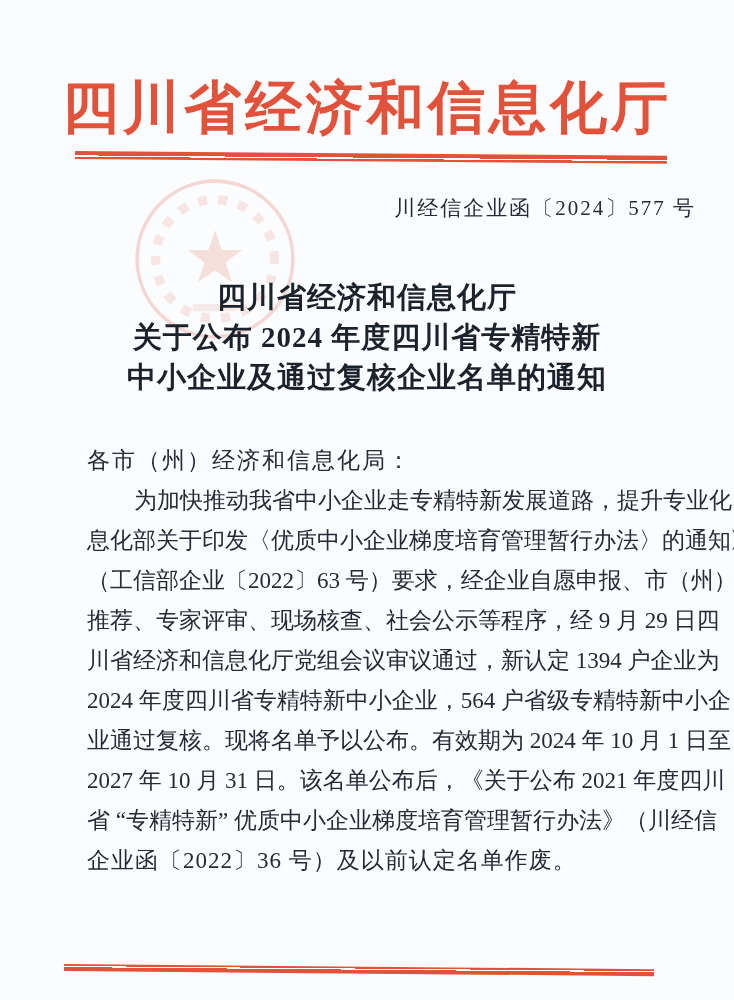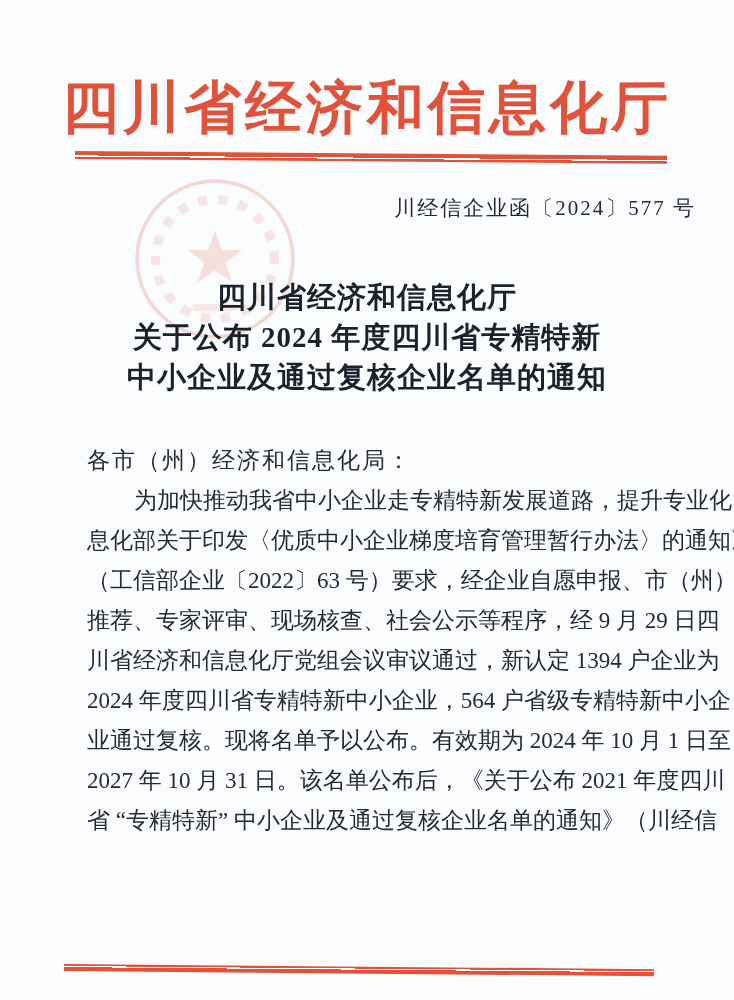--- a/index.html
+++ b/index.html
@@ -156,18 +156,19 @@
   <div class="body-text">
     <div class="body-line salutation">各市（州）经济和信息化局：</div>
     <div class="body-line indent">为加快推动我省中小企业走专精特新发展道路，提升专业化</div>
     <div class="body-line">息化部关于印发〈优质中小企业梯度培育管理暂行办法〉的通知》</div>
     <div class="body-line">（工信部企业〔2022〕63 号）要求，经企业自愿申报、市（州）</div>
     <div class="body-line">推荐、专家评审、现场核查、社会公示等程序，经 9 月 29 日四</div>
     <div class="body-line">川省经济和信息化厅党组会议审议通过，新认定 1394 户企业为</div>
     <div class="body-line">2024 年度四川省专精特新中小企业，564 户省级专精特新中小企</div>
     <div class="body-line">业通过复核。现将名单予以公布。有效期为 2024 年 10 月 1 日至</div>
     <div class="body-line">2027 年 10 月 31 日。该名单公布后，《关于公布 2021 年度四川</div>
-    <div class="body-line">省 “专精特新” 中小企业及通过复核企业名单的通知》（川经信</div>
+    <div class="body-line">省 “专精特新” 优质中小企业梯度培育管理暂行办法》（川经信</div>
+    <div class="body-line para-end">企业函〔2022〕36 号）及以前认定名单作废。</div>
   </div>
 
   <div class="footer-rule"></div>
 
 </div>
 
 </body></html>

